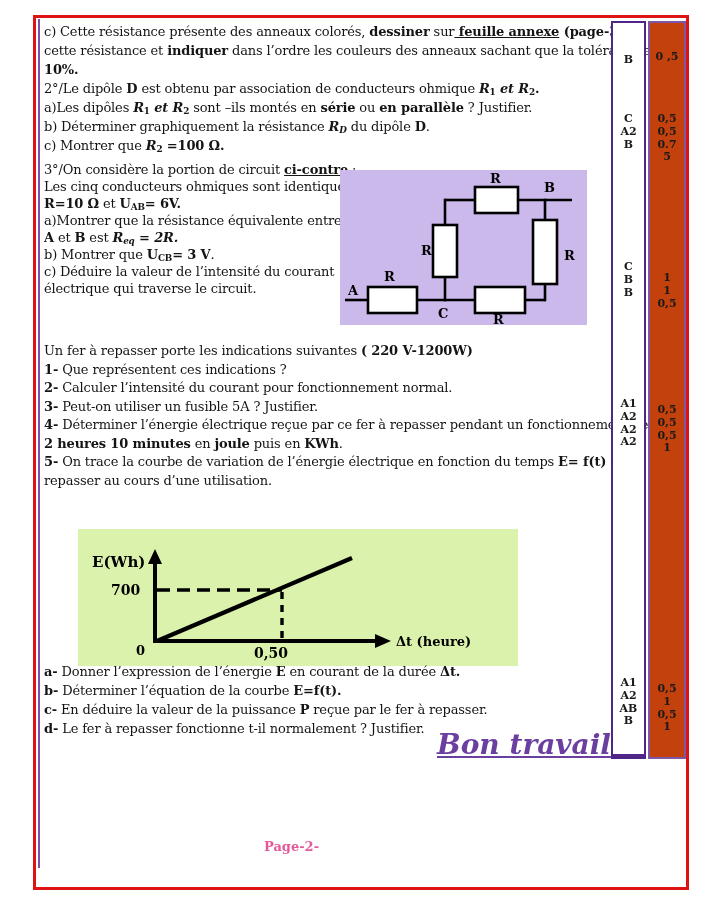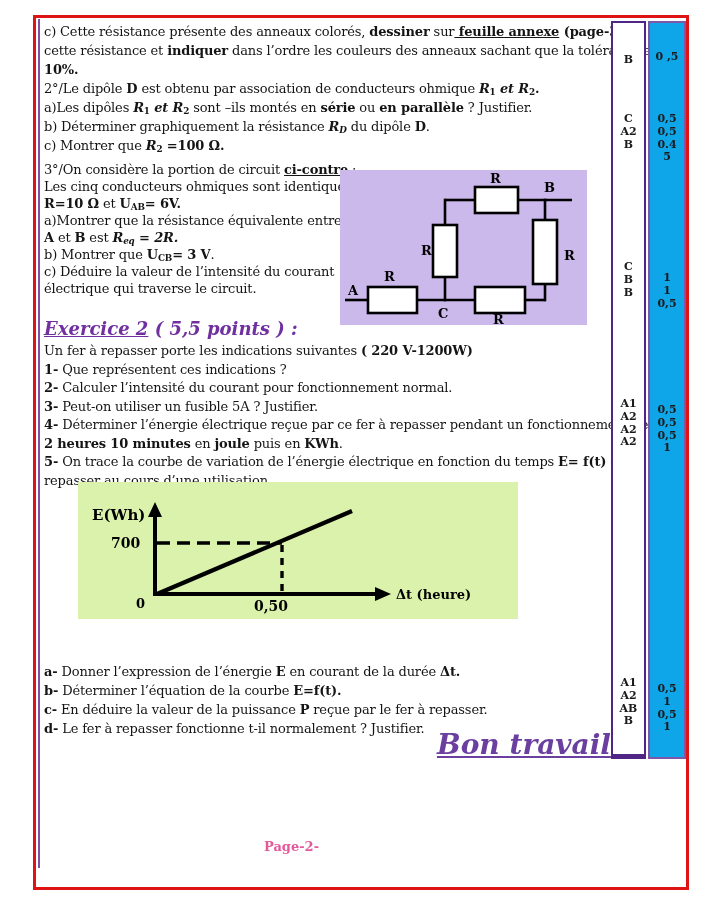--- a/index.html
+++ b/index.html
@@ -21,26 +21,26 @@
   .script-heading { position:absolute; left:44px; top:318px; font-size:18px; font-weight:bold;
     font-style:italic; color:#7030a0; white-space:nowrap; }
   .bon-travail { position:absolute; left:437px; top:728px; font-size:28px; font-weight:bold;
     font-style:italic; color:#6b3fa0; text-decoration:underline; white-space:nowrap; }
   .page-num { position:absolute; left:264px; top:839px; font-size:13px; font-weight:bold;
     color:#e4599c; white-space:nowrap; }
   
   .marks-letters { position:absolute; left:611px; top:21px; width:35px; height:738px;
     border:2.5px solid #4f2585; border-bottom-width:5px; box-sizing:border-box; background:#fff; }
   .marks-points { position:absolute; left:648px; top:21px; width:38px; height:738px;
-    border:2px solid #7e57a8; box-sizing:border-box; background:#0ea5e9; }
+    border:2px solid #7e57a8; box-sizing:border-box; background:#c2410c; }
   .mark-group { position:absolute; left:0; width:100%; text-align:center;
     font-size:11px; font-weight:bold; line-height:12.8px; color:#1a1a1a; }
   
   .circuit-box { position:absolute; left:340px; top:170px; width:247px; height:155px; }
-  .graph-box { position:absolute; left:78px; top:482px; width:440px; height:116px;border-radius:10px; }
+  .graph-box { position:absolute; left:78px; top:529px; width:440px; height:116px;border-radius:10px; }
   svg text { font-family:"DejaVu Serif","Liberation Serif",serif; }
 </style>
 </head>
 <body>
 
 <div class="page">
 
   <div class="red-frame"></div>
   <div class="inner-purple-line"></div>
 
@@ -95,21 +95,20 @@
         <text x="81" y="85">R</text>
         <text x="224" y="90">R</text>
         <text x="44" y="111">R</text>
         <text x="8" y="125">A</text>
         <text x="98" y="148">C</text>
         <text x="153" y="154">R</text>
       </g>
     </svg>
   </div>
 
-  <div class="script-heading"><span style="text-decoration: underline;">Exercice 2</span><span> ( 5,5 points ) :</span></div>
 
   <div class="tblock lh18" style="left:44px; top:342px;">
       <div class="tline"><span>Un fer à repasser porte les indications suivantes </span><span style="font-weight: bold;">( 220 V-1200W)</span></div>
       <div class="tline"><span style="font-weight: bold;">1-</span><span> Que représentent ces indications ?</span></div>
       <div class="tline"><span style="font-weight: bold;">2-</span><span> Calculer l’intensité du courant pour fonctionnement normal.</span></div>
       <div class="tline"><span style="font-weight: bold;">3-</span><span> Peut-on utiliser un fusible 5A ? Justifier.</span></div>
       <div class="tline"><span style="font-weight: bold;">4-</span><span> Déterminer l’énergie électrique reçue par ce fer à repasser pendant un fonctionnement de</span></div>
       <div class="tline"><span style="font-weight: bold;">2 heures 10 minutes</span><span> en </span><span style="font-weight: bold;">joule</span><span> puis en </span><span style="font-weight: bold;">KWh</span><span>.</span></div>
       <div class="tline"><span style="font-weight: bold;">5-</span><span> On trace la courbe de variation de l’énergie électrique en fonction du temps </span><span style="font-weight: bold;">E= f(t)</span><span> de ce fer à</span></div>
       <div class="tline"><span>repasser au cours d’une utilisation.</span></div>
@@ -177,21 +176,21 @@
         <div>B</div>
       </div>
     </div>
   <div class="marks-points" id="points-col">
       <div class="mark-group" style="top: 28px;">
         <div>0 ,5</div>
       </div>
       <div class="mark-group" style="top: 90px;">
         <div>0,5</div>
         <div>0,5</div>
-        <div>0.4</div>
+        <div>0.7</div>
         <div>5</div>
       </div>
       <div class="mark-group" style="top: 249px;">
         <div>1</div>
         <div>1</div>
         <div>0,5</div>
       </div>
       <div class="mark-group" style="top: 381px;">
         <div>0,5</div>
         <div>0,5</div>

